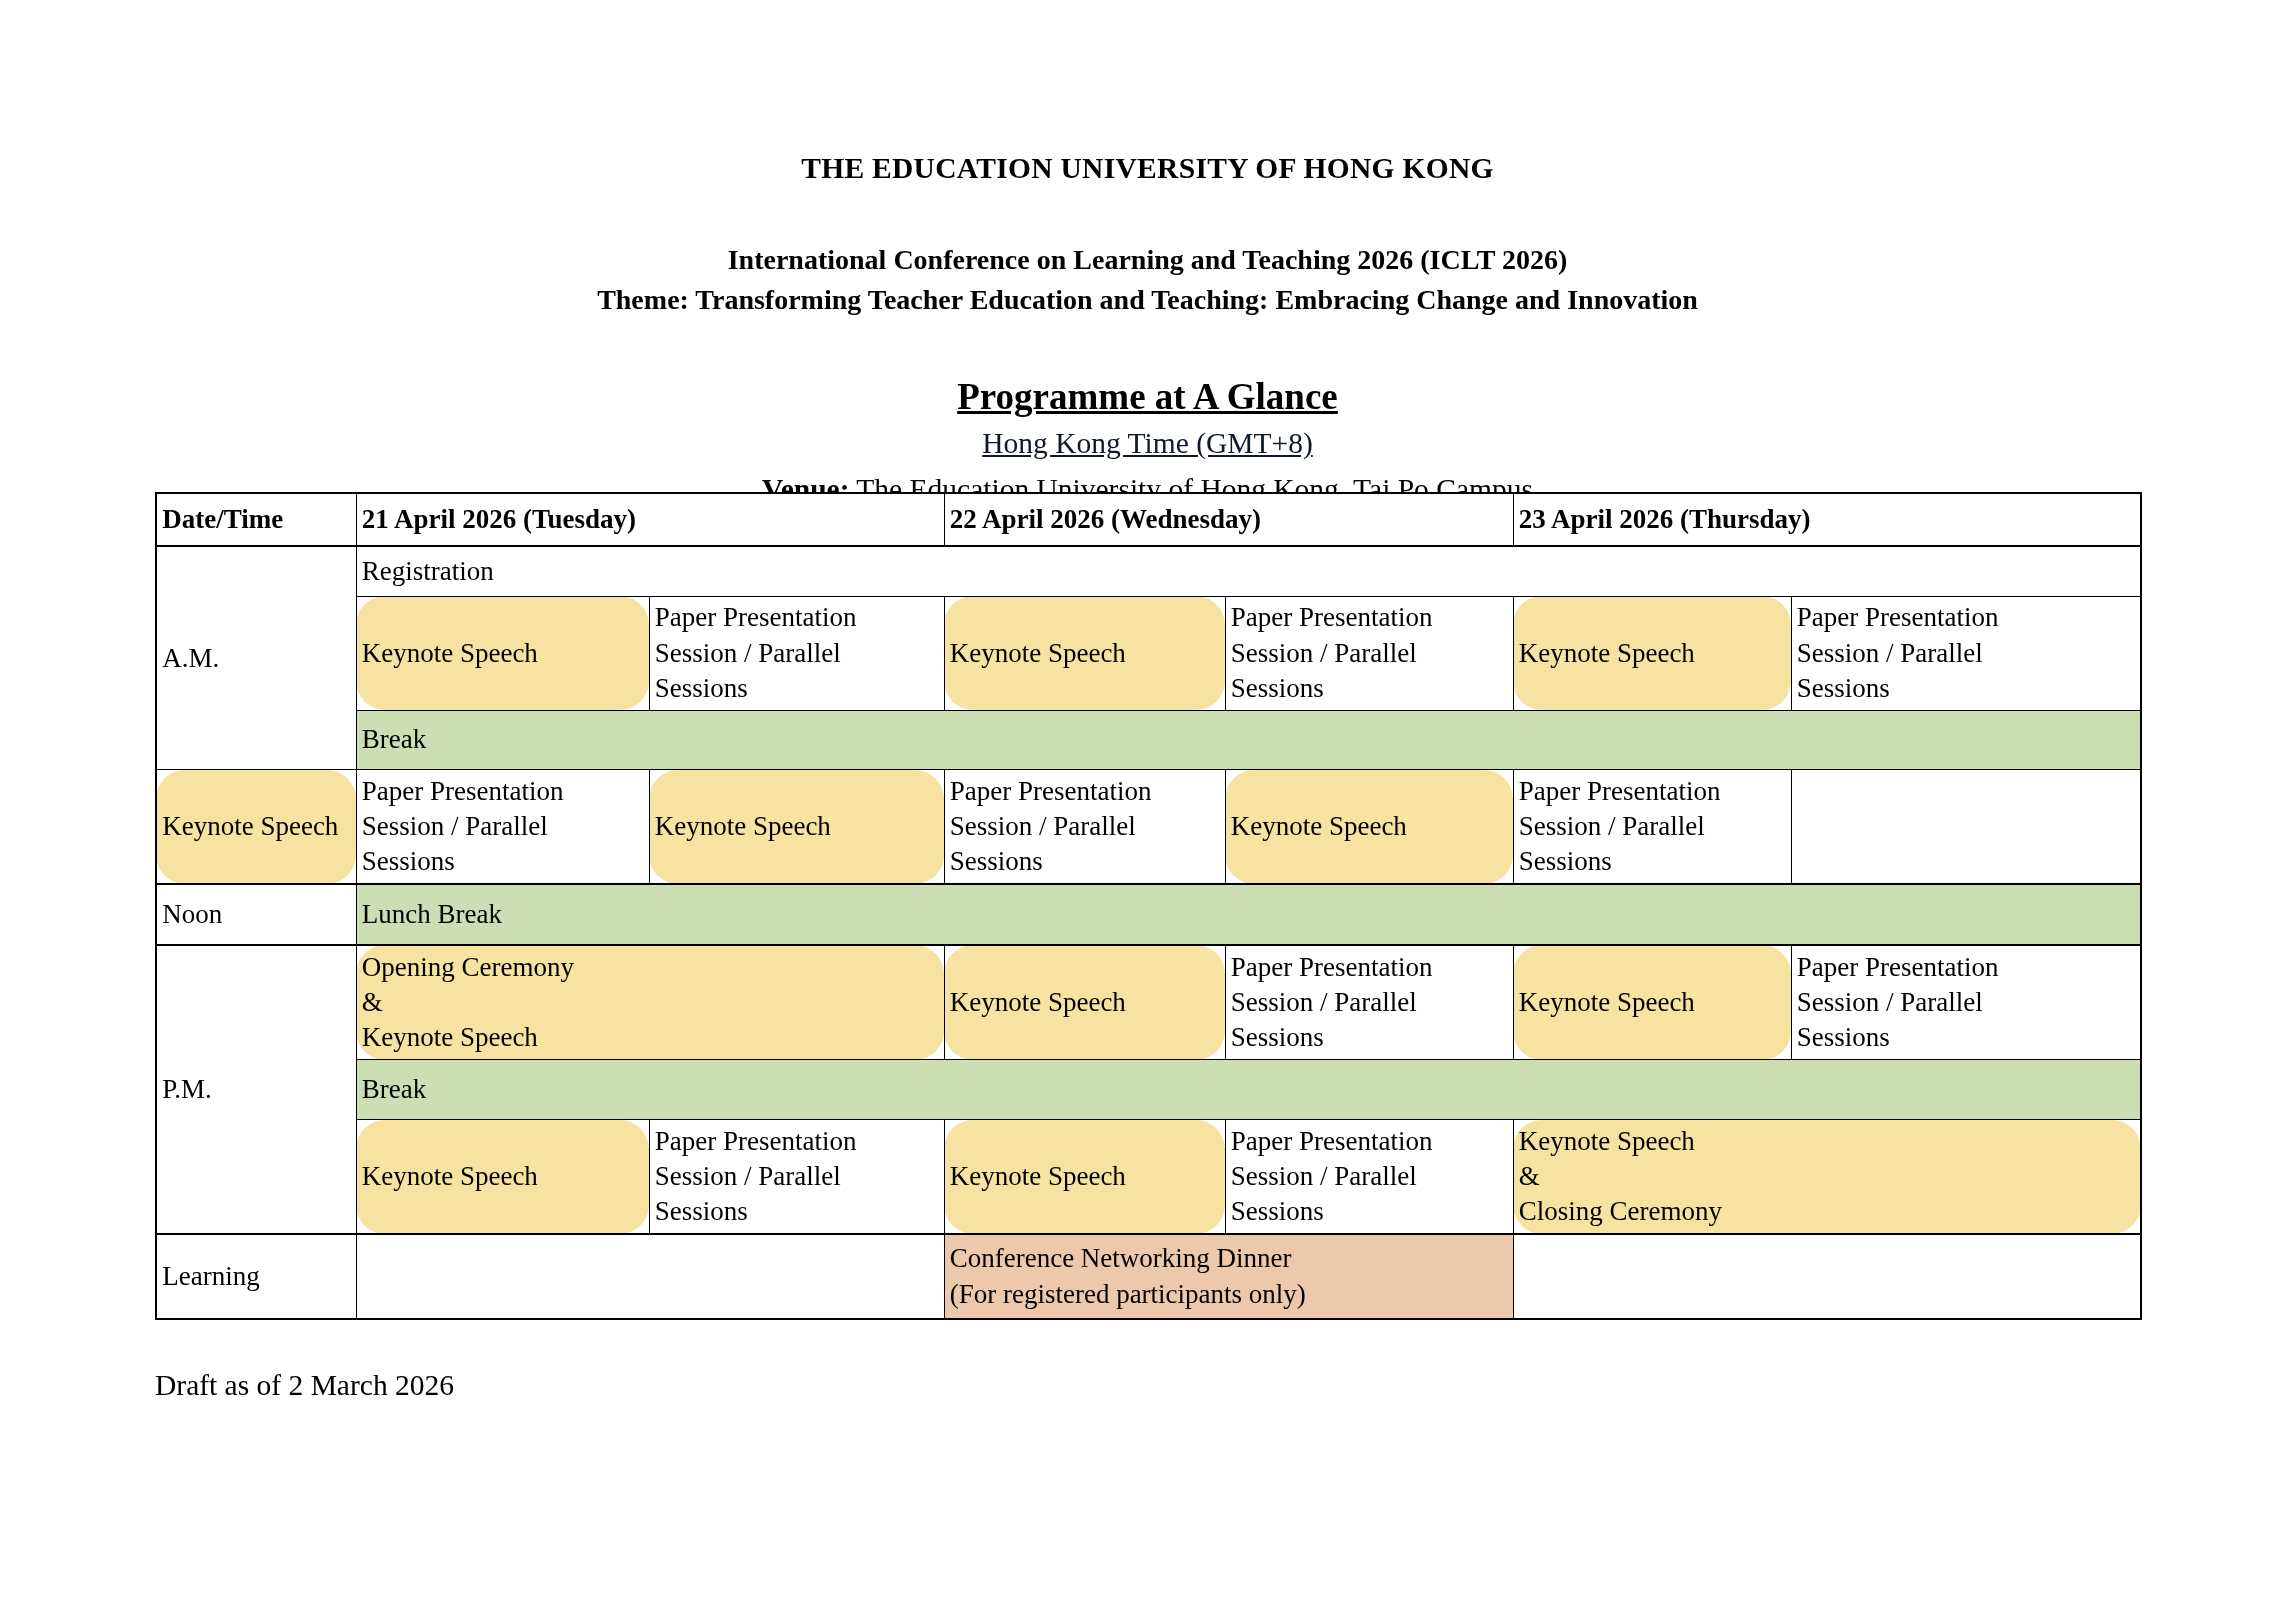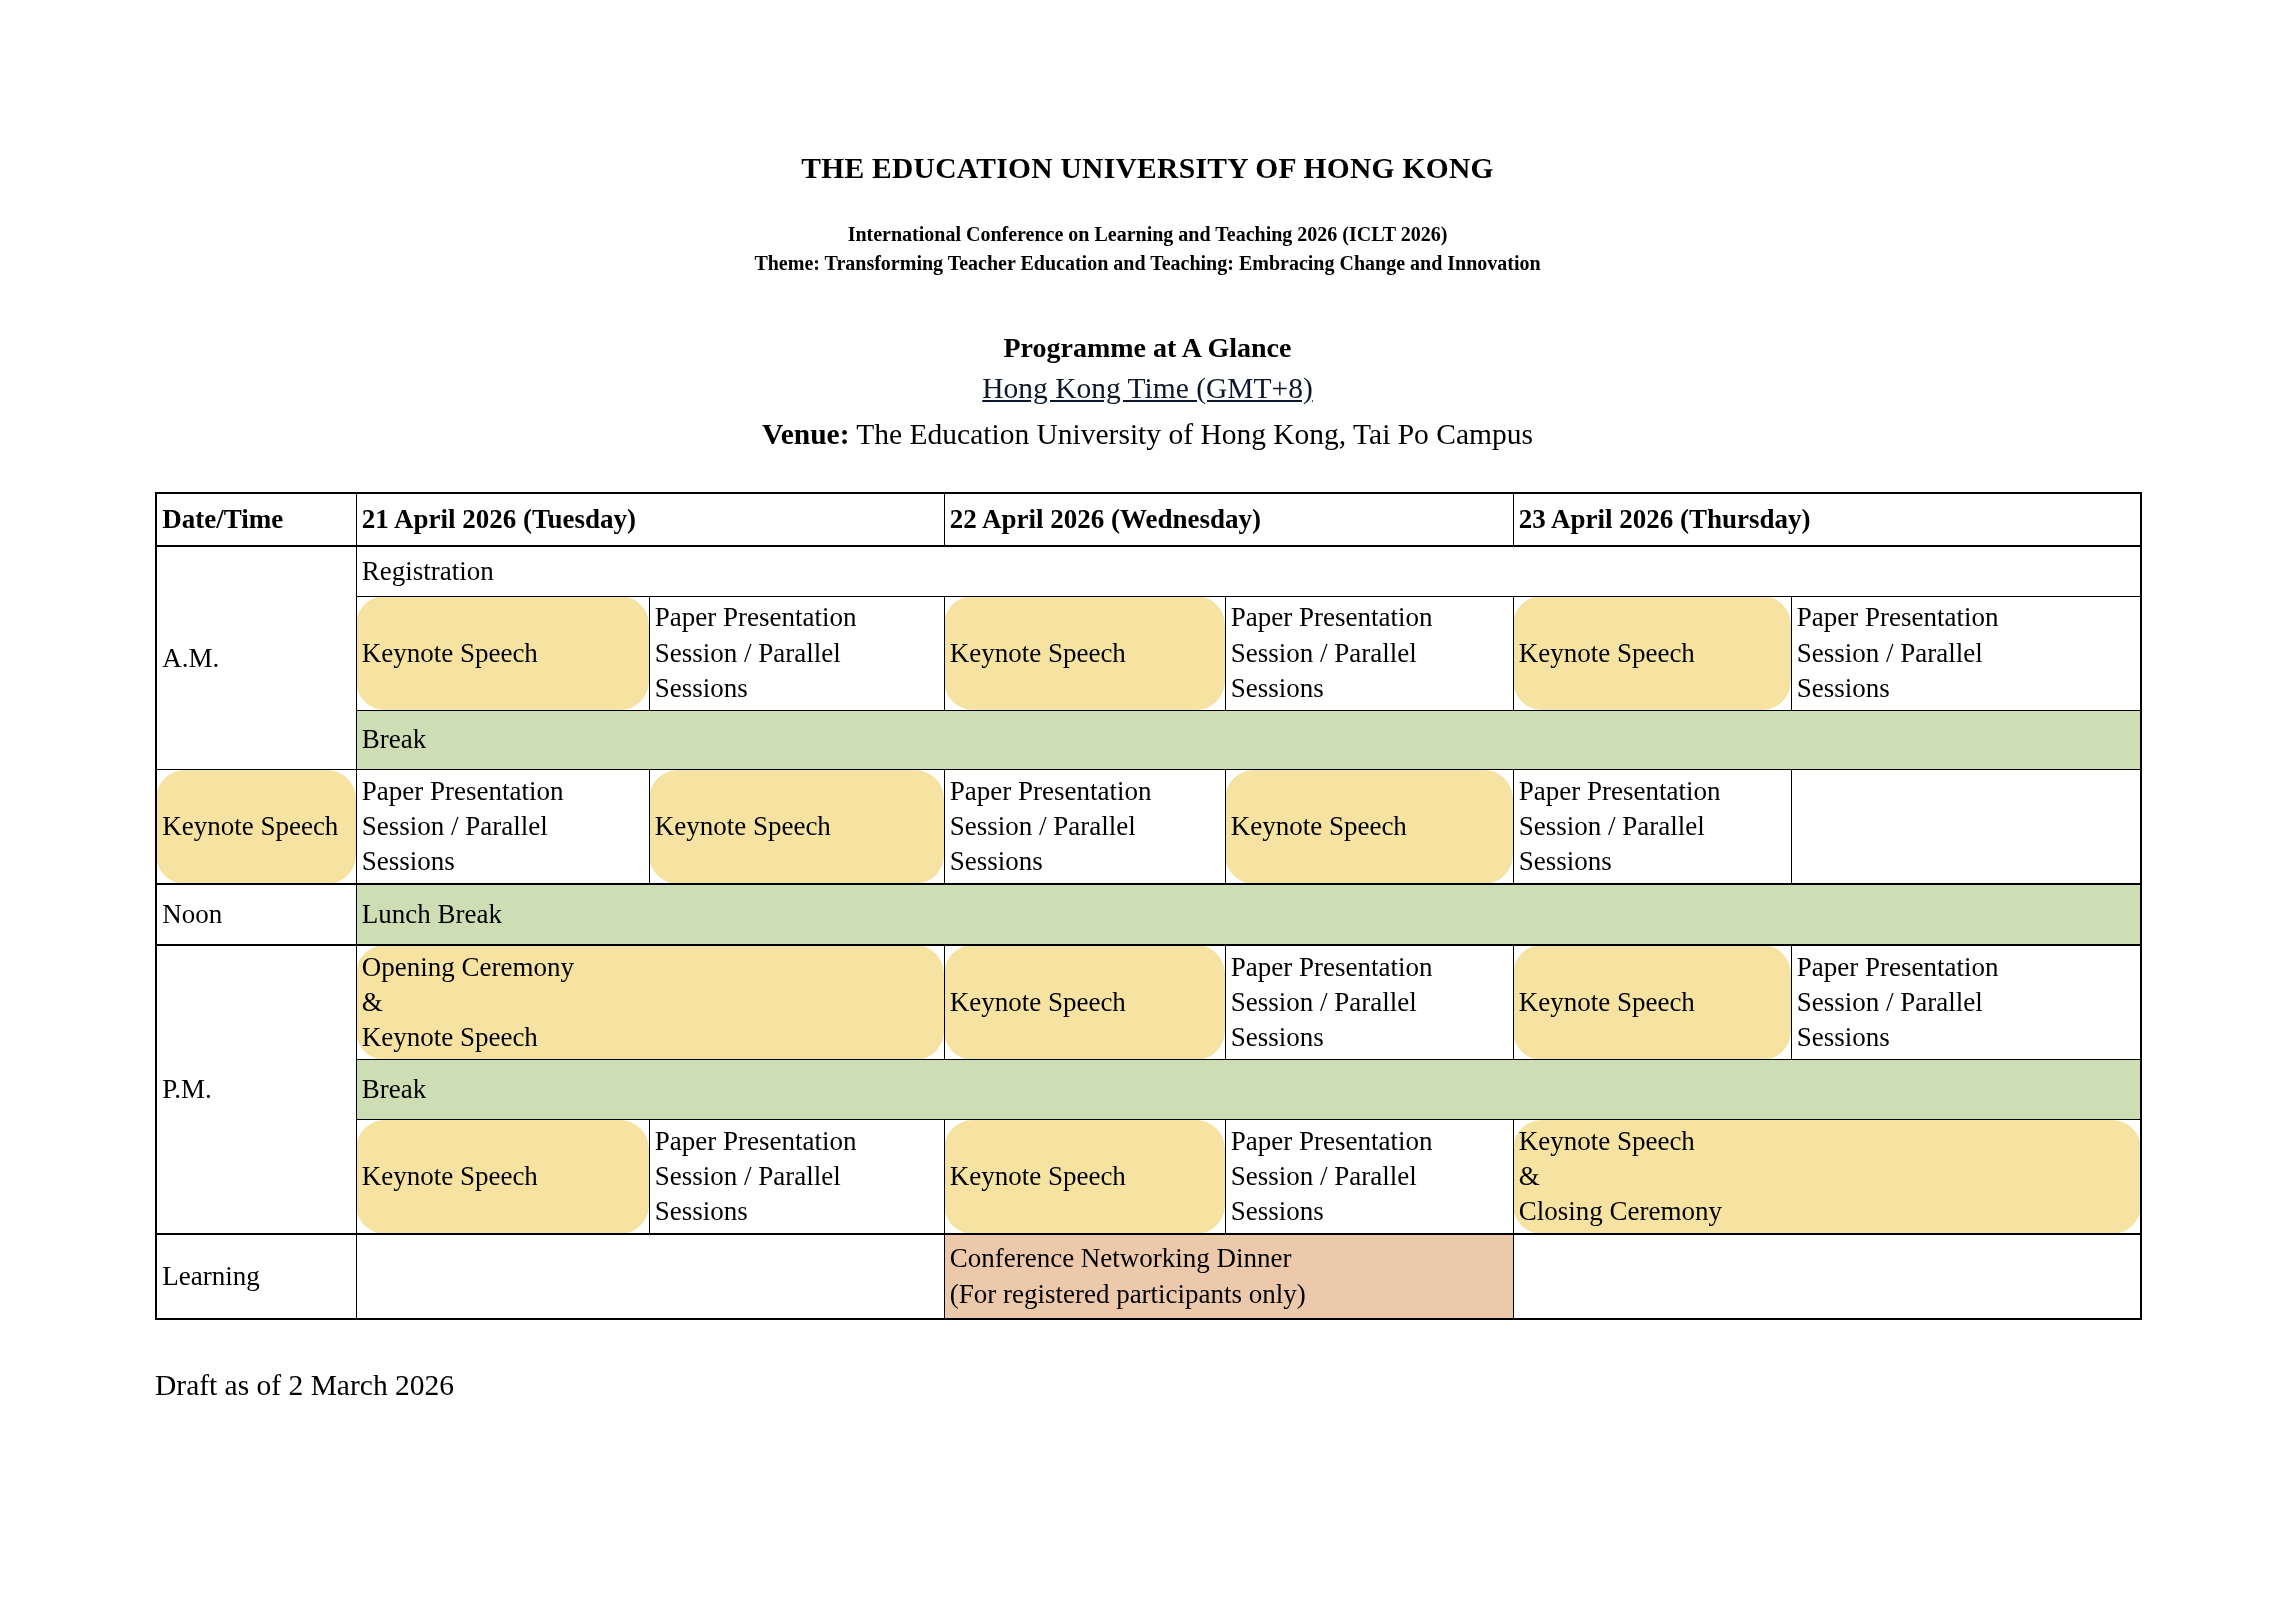--- a/index.html
+++ b/index.html
@@ -28,34 +28,35 @@
     text-align: center;
     padding-top: 152px;
   }
   .org-title {
     font-size: 29.5px;
     font-weight: bold;
     letter-spacing: 0.3px;
     line-height: 1.1;
   }
   .conf-block {
-    margin-top: 36px;
-    font-size: 20px;
+    margin-top: 56px;
+    font-size: 28px;
     font-weight: bold;
     line-height: 1.42;
   }
   .conf-line2 { display: block; }
 
   .prog-block {
     margin-top: 51px;
     line-height: 1.42;
   }
   .prog-title {
-    font-size: 28px;
+    font-size: 37px;
     font-weight: bold;
+    text-decoration: underline;
     display: block;
     margin-top: 44px;
   }
   .tz-line {
     display: block;
     font-size: 29.5px;
     color: #0f172a;
     text-decoration: underline;
   }
   .venue-line {

